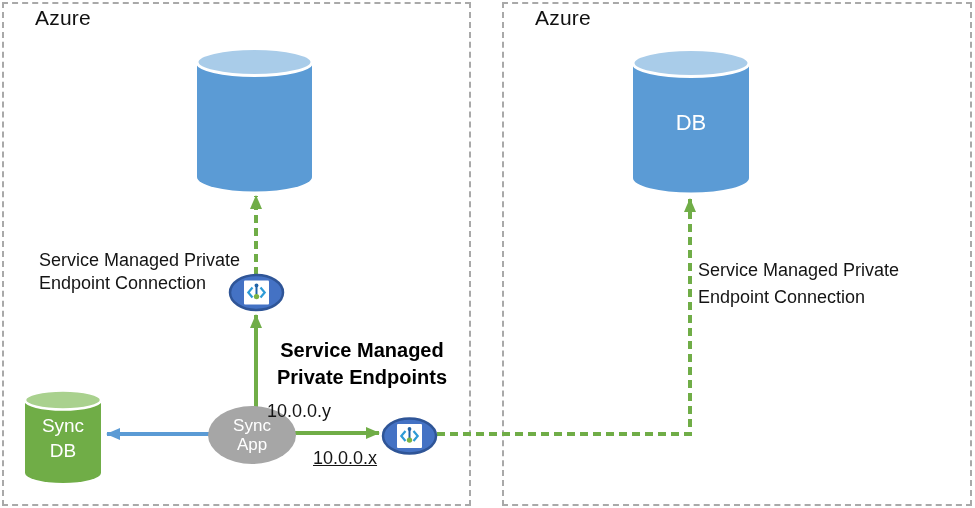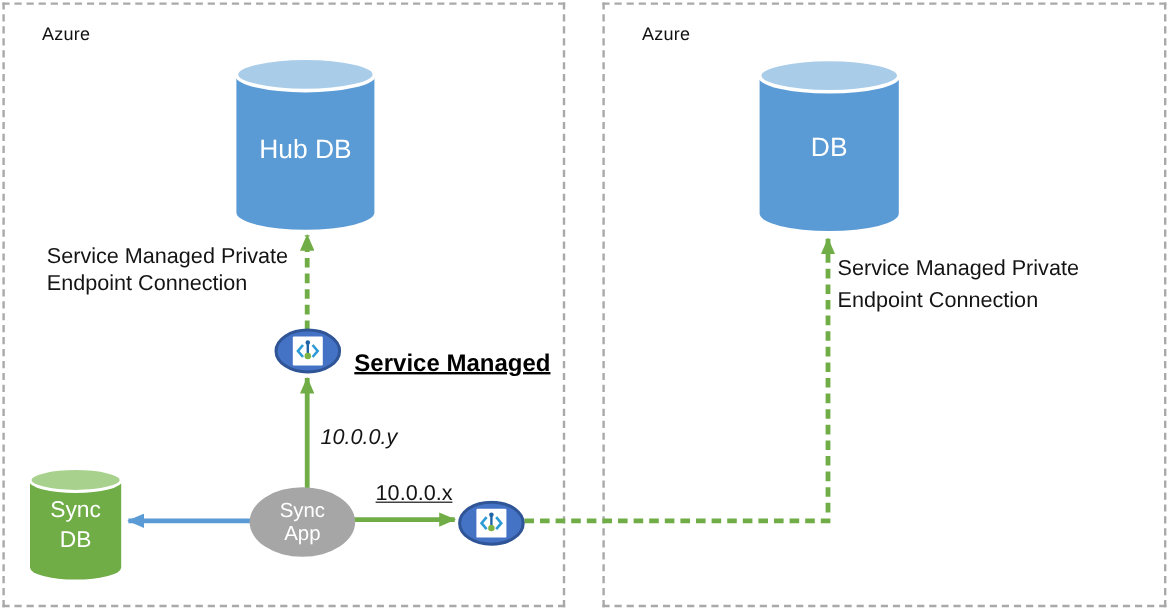--- a/index.html
+++ b/index.html
@@ -7,21 +7,21 @@
     position:relative;width:975px;height:508px;background:#fff;overflow:hidden;
     font-family:"Liberation Sans", sans-serif;color:var(--c-text,#1a1a1a);
   }
   .azure-box{
     position:absolute;border:2px dashed var(--c-box-border,#a9a9a9);
     background:transparent;box-sizing:border-box;
   }
   .azure-box.left{left:2px;top:2px;width:469px;height:504px;}
   .azure-box.right{left:502px;top:2px;width:470px;height:504px;}
   .azure-label{
-    position:absolute;left:31px;top:16px;font-size:15px;color:#111;letter-spacing:0.2px;
+    position:absolute;left:31px;top:2px;font-size:21px;color:#111;letter-spacing:0.2px;
   }
   svg.connectors{position:absolute;left:0;top:0;z-index:2;}
   .stroke-green{stroke:var(--c-green,#70AD47);}
   .stroke-blue{stroke:var(--c-blue-arrow,#5B9BD5);}
   .mk-green{fill:var(--c-green,#70AD47);}
   .mk-blue{fill:var(--c-blue-arrow,#5B9BD5);}
   .dashed{stroke-dasharray:8 5;}
   .node{position:absolute;z-index:3;}
   .fill-db-blue{fill:var(--c-db-blue,#5B9BD5);}
   .fill-db-blue-top{fill:var(--c-db-blue-top,#A9CCE9);}
@@ -34,25 +34,25 @@
   .hub-label{left:196px;top:62px;width:117px;height:126px;font-size:22px;}
   .member-label{left:632px;top:68px;width:118px;height:110px;font-size:22px;line-height:26px;}
   .syncdb-label{left:24px;top:396px;width:78px;height:84px;font-size:19px;line-height:25px;}
   .sync-app{
     position:absolute;left:208px;top:406px;width:88px;height:58px;border-radius:50%;
     background:var(--c-app-gray,#A6A6A6);z-index:3;display:flex;flex-direction:column;
     align-items:center;justify-content:center;color:#fff;font-size:17px;line-height:19px;
   }
   .endpoint{position:absolute;z-index:3;}
   .ep-ellipse{fill:var(--c-endpoint-fill,#4472C4);stroke:var(--c-endpoint-border,#2F5597);stroke-width:2.5;}
-  .txt{position:absolute;z-index:5;font-size:18px;color:#141414;}
+  .txt{position:absolute;z-index:5;font-size:18px;color:#141414;margin-top:47px;}
   .hub-conn{left:39px;top:202px;line-height:23px;}
   .member-conn{left:698px;top:210px;line-height:27px;}
-  .pe-title{left:282px;top:290px;width:190px;text-align:center;font-weight:bold;font-size:20px;line-height:27px;color:#000;text-decoration:underline;}
-  .ip-y{left:267px;top:354px;font-style:italic;}
+  .pe-title{left:267px;top:290px;width:190px;text-align:center;font-weight:bold;font-size:20px;line-height:27px;color:#000;}
+  .ip-y{left:267px;top:354px;}
   .ip-x{left:313px;top:401px;text-decoration:underline;}
   .line2{display:block;}
 </style>
 </head>
 <body>
 
 <div class="canvas">
 
   <div class="azure-box left">
     <div class="azure-label">Azure</div>
@@ -80,23 +80,20 @@
     <line x1="256" y1="275" x2="256" y2="196" class="stroke-green dashed" stroke-width="4" marker-end="url(#mk-green)"></line>
 
     <path d="M437,434 L690,434 L690,199" fill="none" class="stroke-green dashed" stroke-width="4" marker-end="url(#mk-green)"></path>
   </svg>
 
   <div class="node" style="left:196px;top:47px;">
     <svg width="117" height="146" viewBox="0 0 117 146">
       <path class="fill-db-blue" d="M1 15 L1 130 A57.5 14.5 0 0 0 116 130 L116 15 Z"></path>
       <ellipse class="fill-db-blue-top" cx="58.5" cy="15" rx="57.5" ry="13.5" stroke="#ffffff" stroke-width="3"></ellipse>
     </svg>
-  </div>
-  <div class="cyl-label hub-label">
-    <span>Hub DB</span>
   </div>
 
   <div class="node" style="left:632px;top:48px;">
     <svg width="118" height="146" viewBox="0 0 118 146">
       <path class="fill-db-blue" d="M1 15 L1 130 A58 14.5 0 0 0 117 130 L117 15 Z"></path>
       <ellipse class="fill-db-blue-top" cx="59" cy="15" rx="58" ry="13.5" stroke="#ffffff" stroke-width="3"></ellipse>
     </svg>
   </div>
   <div class="cyl-label member-label">
     <span>DB</span>
@@ -151,18 +148,19 @@
     <span class="line2">Endpoint Connection</span>
   </div>
 
   <div class="txt member-conn">
     <span>Service Managed Private</span>
     <span class="line2">Endpoint Connection</span>
   </div>
 
   <div class="txt pe-title">
     <span>Service Managed</span>
+    <span class="line2">Private Endpoints</span>
   </div>
 
   <div class="txt ip-y">10.0.0.y</div>
   <div class="txt ip-x">10.0.0.x</div>
 
 </div>
 
 </body></html>

